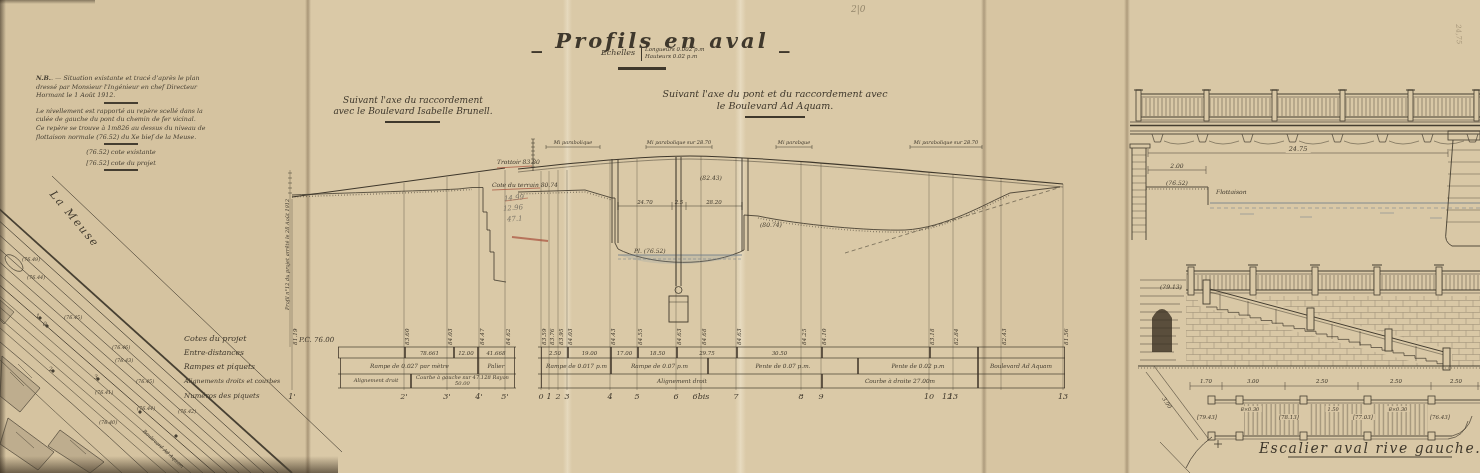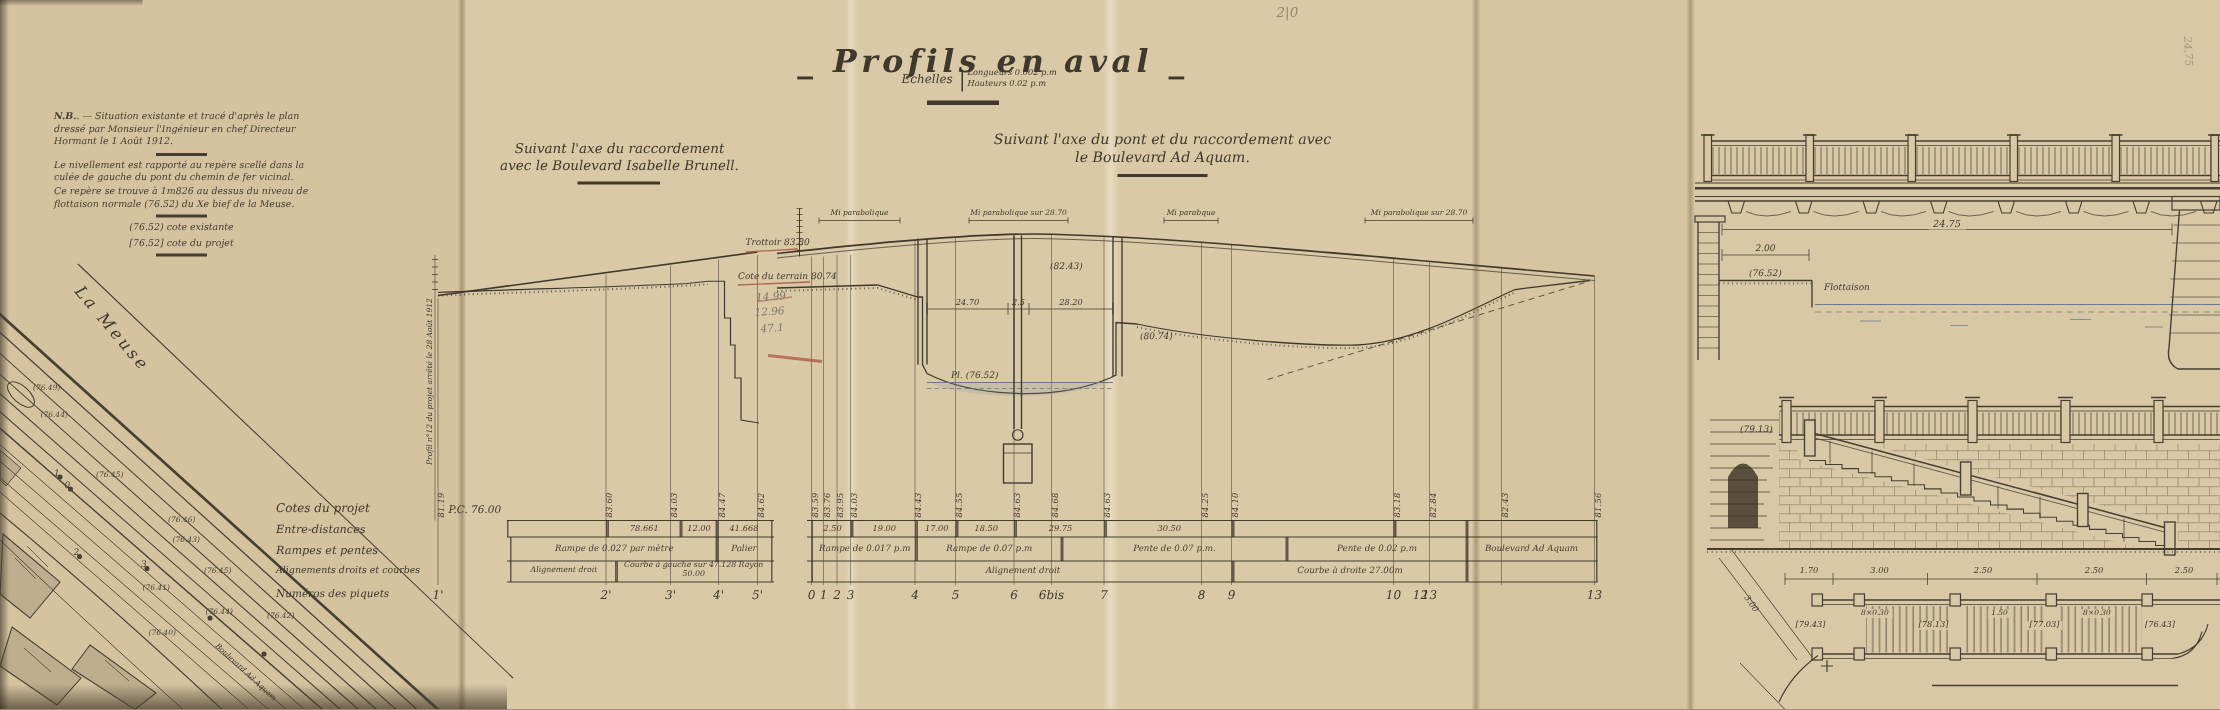--- a/index.html
+++ b/index.html
@@ -278,21 +278,21 @@
       <div class="lbl ctr" style="top: 0px; font-size: 5.5px; left: 714px;">28.20</div>
     </div>
   <div class="row" style="top:0;">
       <div class="lbl pencil" style="font-size: 7px; transform: rotate(-4deg); left: 504px; top: 194px;">14.99</div>
       <div class="lbl pencil" style="font-size: 7px; transform: rotate(-4deg); left: 503px; top: 204px;">12.96</div>
       <div class="lbl pencil" style="font-size: 7px; transform: rotate(-4deg); left: 507px; top: 215px;">47.1</div>
     </div>
 
   <div class="lbl" style="left:184px;top:334px;font-size:8px;">Cotes du projet</div>
   <div class="lbl" style="left:184px;top:348px;font-size:7.5px;">Entre-distances</div>
-  <div class="lbl" style="left:184px;top:362px;font-size:7.5px;">Rampes et pentes</div>
+  <div class="lbl" style="left:184px;top:362px;font-size:7.5px;">Rampes et piquets</div>
   <div class="lbl" style="left:184px;top:377px;font-size:6.3px;">Alignements droits et courbes</div>
   <div class="lbl" style="left:184px;top:392px;font-size:7px;">Numéros des piquets</div>
 
   <div class="row" style="top:345px;">
       <div class="vcote" style="left: 292px;">81.19</div>
       <div class="vcote" style="left: 404px;">83.60</div>
       <div class="vcote" style="left: 447px;">84.03</div>
       <div class="vcote" style="left: 479px;">84.47</div>
       <div class="vcote" style="left: 505px;">84.62</div>
     </div>
@@ -415,14 +415,15 @@
       <div class="lbl ctr" style="top: 0px; font-size: 5px; background: rgba(217, 200, 166, 0.9); padding: 0px 2px; left: 1250px;">8×0.30</div>
       <div class="lbl ctr" style="top: 0px; font-size: 5px; background: rgba(217, 200, 166, 0.9); padding: 0px 2px; left: 1333px;">1.50</div>
       <div class="lbl ctr" style="top: 0px; font-size: 5px; background: rgba(217, 200, 166, 0.9); padding: 0px 2px; left: 1398px;">8×0.30</div>
     </div>
   <div class="row" style="top:414px;">
       <div class="lbl ctr" style="top: 0px; font-size: 5.5px; background: rgba(217, 200, 166, 0.9); padding: 0px 2px; left: 1207px;">[79.43]</div>
       <div class="lbl ctr" style="top: 0px; font-size: 5.5px; background: rgba(217, 200, 166, 0.9); padding: 0px 2px; left: 1289px;">[78.13]</div>
       <div class="lbl ctr" style="top: 0px; font-size: 5.5px; background: rgba(217, 200, 166, 0.9); padding: 0px 2px; left: 1363px;">[77.03]</div>
       <div class="lbl ctr" style="top: 0px; font-size: 5.5px; background: rgba(217, 200, 166, 0.9); padding: 0px 2px; left: 1440px;">[76.43]</div>
     </div>
+  <div class="lbl ctr" style="left:1370px;top:440px;font-size:14px;letter-spacing:1.5px;">Escalier aval rive gauche.</div>
 
 </div>
 
 </body></html>

